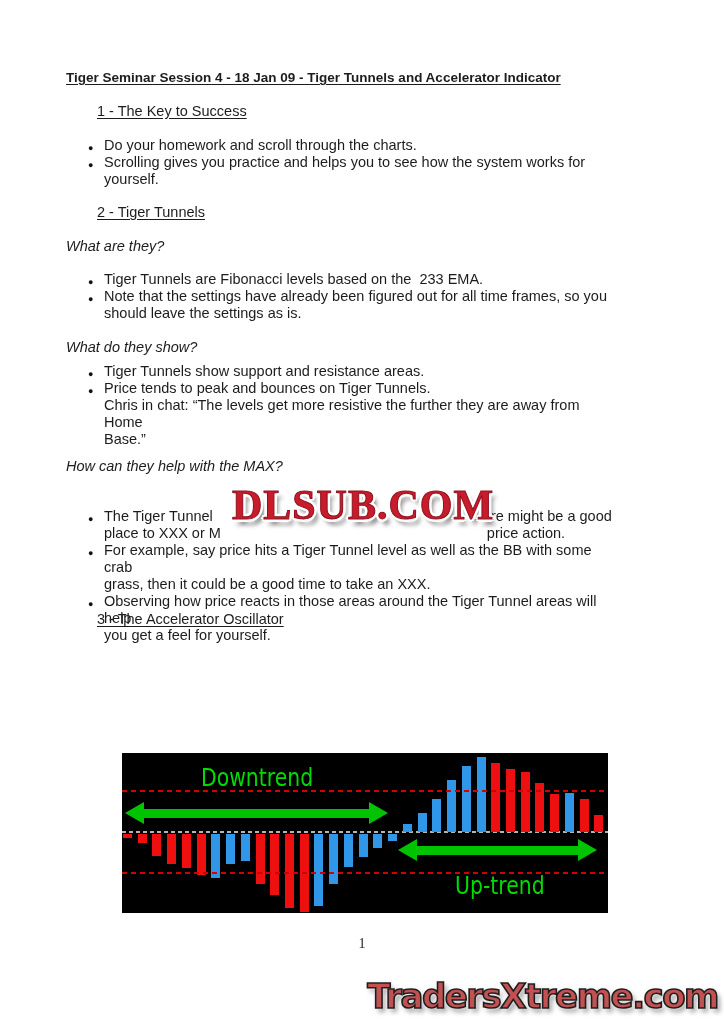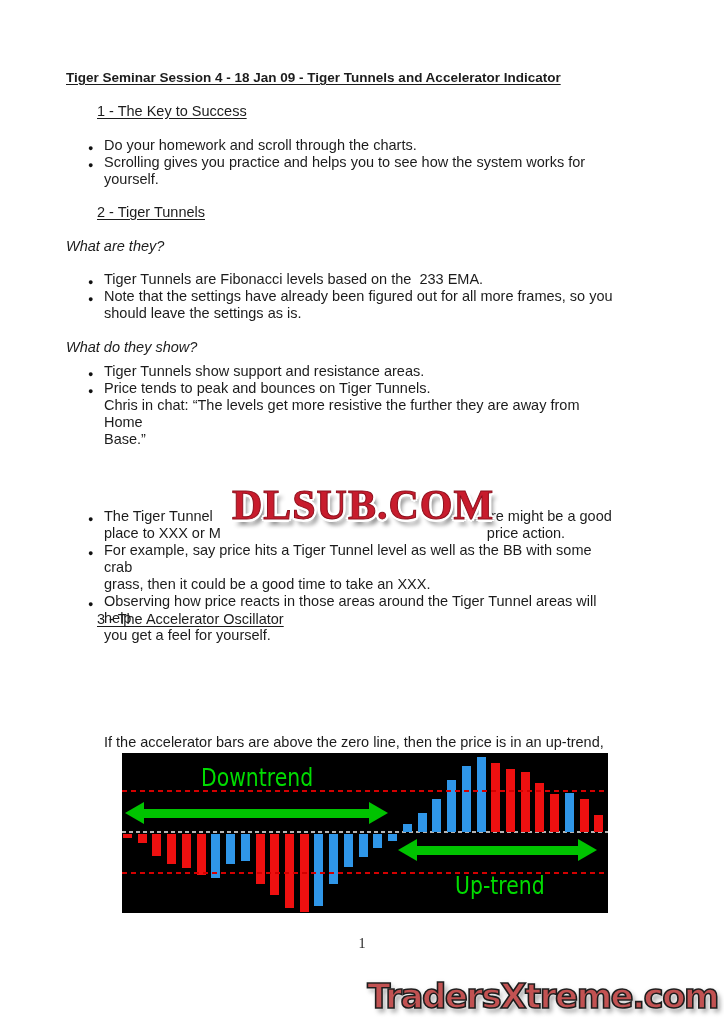--- a/index.html
+++ b/index.html
@@ -70,42 +70,42 @@
   <ul class="abs blist ul-s1">
     <li>Do your homework and scroll through the charts.</li>
     <li>Scrolling gives you practice and helps you to see how the system works for
 yourself.</li>
   </ul>
 
   <div class="abs heading h-s2">2 - Tiger Tunnels</div>
   <div class="abs question q-what">What are they?</div>
   <ul class="abs blist ul-what">
     <li>Tiger Tunnels are Fibonacci levels based on the  233 EMA.</li>
-    <li>Note that the settings have already been figured out for all more frames, so you
+    <li>Note that the settings have already been figured out for all time frames, so you
 should leave the settings as is.</li>
   </ul>
   <div class="abs question q-show">What do they show?</div>
   <ul class="abs blist ul-show">
     <li>Tiger Tunnels show support and resistance areas.</li>
     <li>Price tends to peak and bounces on Tiger Tunnels.
 Chris in chat: “The levels get more resistive the further they are away from Home
 Base.”</li>
   </ul>
+  <div class="abs question q-help">How can they help with the MAX?</div>
   <ul class="abs blist ul-help">
     <li><span>The Tiger Tunnel</span><span class="wm-gap g1"></span><span>ere might be a good</span><br><span>place to XXX or M</span><span class="wm-gap g2"></span><span>price action.</span></li>
     <li>For example, say price hits a Tiger Tunnel level as well as the BB with some crab
 grass, then it could be a good time to take an XXX.</li>
     <li>Observing how price reacts in those areas around the Tiger Tunnel areas will help
 you get a feel for yourself.</li>
   </ul>
 
   <div class="abs heading h-s3">3 - The Accelerator Oscillator</div>
   <ul class="abs blist ul-s3">
   </ul>
-  <div class="abs para">If the accelerator bars are above the zero line, then the price is in an up-trend,</div>
 
   <div class="abs watermark">DLSUB.COM</div>
 
   <div class="abs chart">
     <div class="gridline zero"></div>
     <div>
         <div class="bar" style="left: 1px; background: rgb(238, 16, 16); top: 81px; height: 3.9px;"></div>
         <div class="bar" style="left: 15.73px; background: rgb(238, 16, 16); top: 81px; height: 9.36px;"></div>
         <div class="bar" style="left: 30.46px; background: rgb(238, 16, 16); top: 81px; height: 21.84px;"></div>
         <div class="bar" style="left: 45.19px; background: rgb(238, 16, 16); top: 81px; height: 29.64px;"></div>

